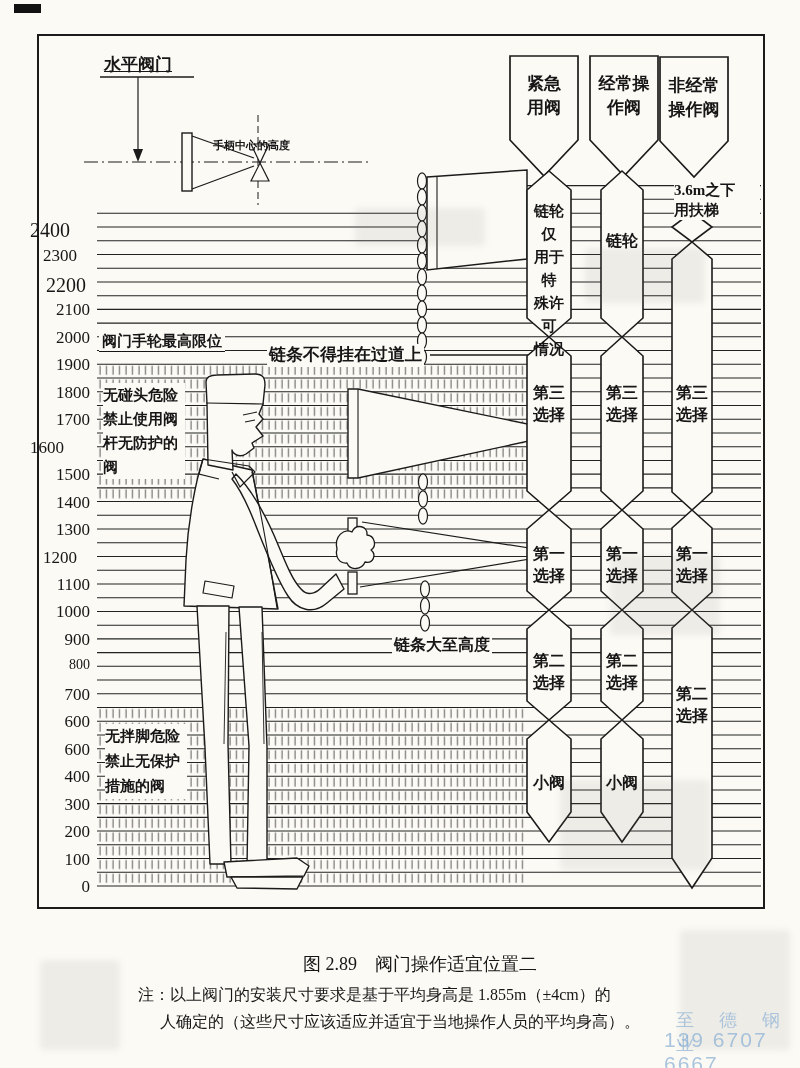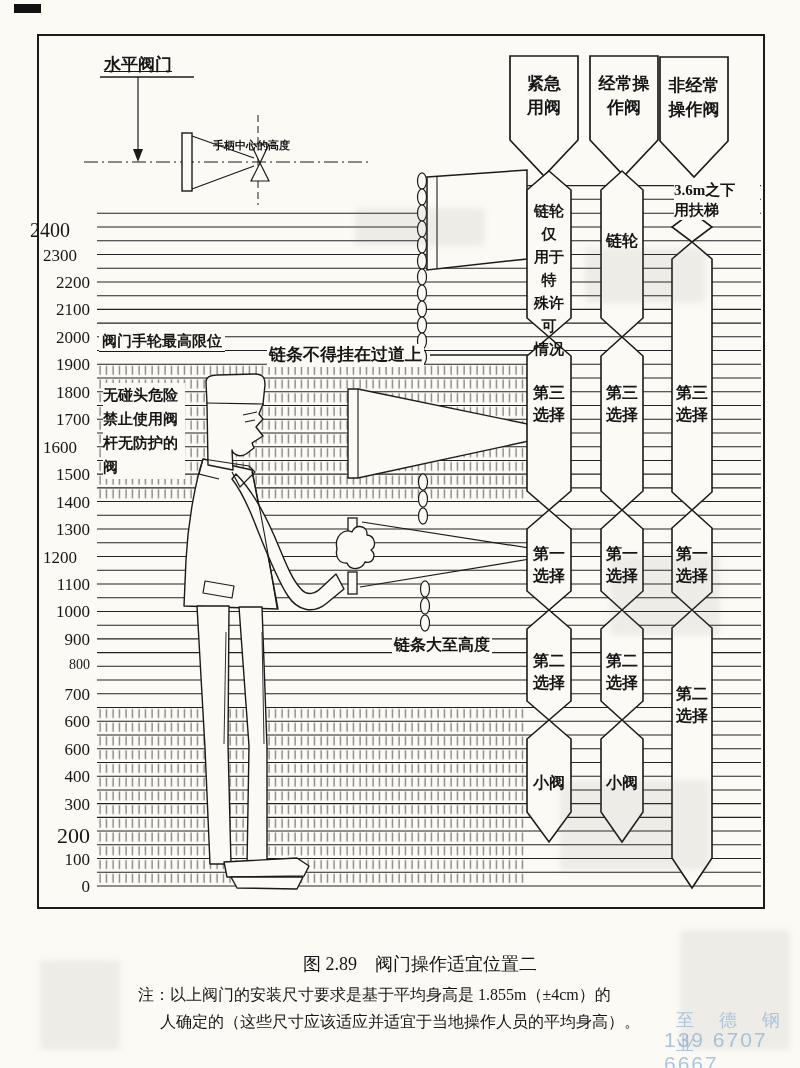--- a/index.html
+++ b/index.html
@@ -189,41 +189,41 @@
   <div class="smudge" style="left:585px;top:248px;width:120px;height:55px;"></div>
   <div class="smudge" style="left:355px;top:208px;width:130px;height:38px;"></div>
   <div class="smudge" style="left:610px;top:555px;width:110px;height:80px;"></div>
   <div class="smudge" style="left:560px;top:780px;width:150px;height:90px;"></div>
   <div class="smudge" style="left:680px;top:930px;width:110px;height:120px;"></div>
   <div class="smudge" style="left:40px;top:960px;width:80px;height:90px;"></div>
 
   <div id="scale-labels">
       <div class="lbl" style="left: 30px; top: 217px; width: 60px; text-align: left; font-size: 20px;">2400</div>
       <div class="lbl" style="left: 30px; top: 244.5px; width: 60px; text-align: center; font-size: 17px;">2300</div>
-      <div class="lbl" style="left: 30px; top: 271.9px; width: 60px; text-align: right; font-size: 17px;">2200</div>
+      <div class="lbl" style="left: 36px; top: 271.9px; width: 60px; text-align: center; font-size: 20px;">2200</div>
       <div class="lbl" style="left: 30px; top: 299.4px; width: 60px; text-align: right; font-size: 17px;">2100</div>
       <div class="lbl" style="left: 30px; top: 326.8px; width: 60px; text-align: right; font-size: 17px;">2000</div>
       <div class="lbl" style="left: 30px; top: 354.3px; width: 60px; text-align: right; font-size: 17px;">1900</div>
       <div class="lbl" style="left: 30px; top: 381.8px; width: 60px; text-align: right; font-size: 17px;">1800</div>
       <div class="lbl" style="left: 30px; top: 409.2px; width: 60px; text-align: right; font-size: 17px;">1700</div>
-      <div class="lbl" style="left: 30px; top: 436.7px; width: 60px; text-align: center; font-size: 17px; font-family: Liberation Serif, serif;">1600</div>
+      <div class="lbl" style="left: 30px; top: 436.7px; width: 60px; text-align: left; font-size: 17px; font-family: Liberation Serif, serif;">1600</div>
       <div class="lbl" style="left: 30px; top: 464.1px; width: 60px; text-align: right; font-size: 17px;">1500</div>
       <div class="lbl" style="left: 30px; top: 491.6px; width: 60px; text-align: right; font-size: 17px;">1400</div>
       <div class="lbl" style="left: 30px; top: 519px; width: 60px; text-align: right; font-size: 17px;">1300</div>
       <div class="lbl" style="left: 30px; top: 546.5px; width: 60px; text-align: center; font-size: 17px;">1200</div>
       <div class="lbl" style="left: 30px; top: 574px; width: 60px; text-align: right; font-size: 17px;">1100</div>
       <div class="lbl" style="left: 30px; top: 601.4px; width: 60px; text-align: right; font-size: 17px;">1000</div>
       <div class="lbl" style="left: 30px; top: 628.9px; width: 60px; text-align: right; font-size: 17px;">900</div>
       <div class="lbl" style="left: 30px; top: 656.3px; width: 60px; text-align: right; font-size: 14px;">800</div>
       <div class="lbl" style="left: 30px; top: 683.8px; width: 60px; text-align: right; font-size: 17px;">700</div>
       <div class="lbl" style="left: 30px; top: 711.3px; width: 60px; text-align: right; font-size: 17px;">600</div>
       <div class="lbl" style="left: 30px; top: 738.7px; width: 60px; text-align: right; font-size: 17px;">600</div>
       <div class="lbl" style="left: 30px; top: 766.2px; width: 60px; text-align: right; font-size: 17px;">400</div>
       <div class="lbl" style="left: 30px; top: 793.6px; width: 60px; text-align: right; font-size: 17px;">300</div>
-      <div class="lbl" style="left: 30px; top: 821.1px; width: 60px; text-align: right; font-size: 22px;">200</div>
+      <div class="lbl" style="left: 30px; top: 821.1px; width: 60px; text-align: right; font-size: 17px;">200</div>
       <div class="lbl" style="left: 30px; top: 848.5px; width: 60px; text-align: right; font-size: 17px;">100</div>
       <div class="lbl" style="left: 30px; top: 876px; width: 60px; text-align: right; font-size: 17px;">0</div>
     </div>
 
   <div class="lbl bold" style="left:104px;top:54px;font-size:17px;text-decoration:underline;">水平阀门</div>
   <div class="lbl bold" style="left:213px;top:90px;font-size:11px;margin-top:48px;">手柄中心的高度</div>
 
   <div class="lbl bold ctr" style="left:510px;top:72px;width:68px;font-size:17px;line-height:24px;">紧急
 用阀</div>
   <div class="lbl bold ctr" style="left:590px;top:72px;width:68px;font-size:17px;line-height:24px;">经常操
@@ -262,20 +262,23 @@
   <div class="lbl bold ctr" style="left:672px;top:683px;width:40px;font-size:16px;line-height:22px;">第二
 选择</div>
 
   <div class="lbl bold wbg" style="left:99px;top:331px;font-size:15px;border-bottom:1.5px solid #161616;padding:0 3px;">阀门手轮最高限位</div>
   <div class="lbl bold wbg" style="left:103px;top:383px;width:82px;font-size:15px;line-height:24px;">无碰头危险
 禁止使用阀
 杆无防护的
 阀</div>
   <div class="lbl bold wbg" style="left:267px;top:344px;font-size:17px;padding:0 2px;">链条不得挂在过道上</div>
   <div class="lbl bold wbg" style="left:392px;top:634px;font-size:16px;padding:0 2px;">链条大至高度</div>
+  <div class="lbl bold wbg" style="left:105px;top:724px;width:82px;font-size:15px;line-height:25px;">无拌脚危险
+禁止无保护
+措施的阀</div>
 
   <div class="lbl ctr" style="left:160px;top:952px;width:520px;font-size:18px;">图 2.89　阀门操作适宜位置二</div>
   <div class="lbl" style="left:138px;top:984px;font-size:16px;">注：以上阀门的安装尺寸要求是基于平均身高是 1.855m（±4cm）的</div>
   <div class="lbl" style="left:160px;top:1011px;font-size:16px;">人确定的（这些尺寸应该适应并适宜于当地操作人员的平均身高）。</div>
 
   <div class="wm" id="wm-name" style="left: 676px; top: 1008px; font-size: 18px; letter-spacing: 10px; opacity: 0.7; color: rgb(143, 179, 214);">至 德 钢 业</div>
   <div class="wm" id="wm-phone" style="left: 664px; top: 1028px; font-size: 21px; letter-spacing: 2px; opacity: 0.75; color: rgb(143, 179, 214);">139 6707 6667</div>
 
 </div>
 

